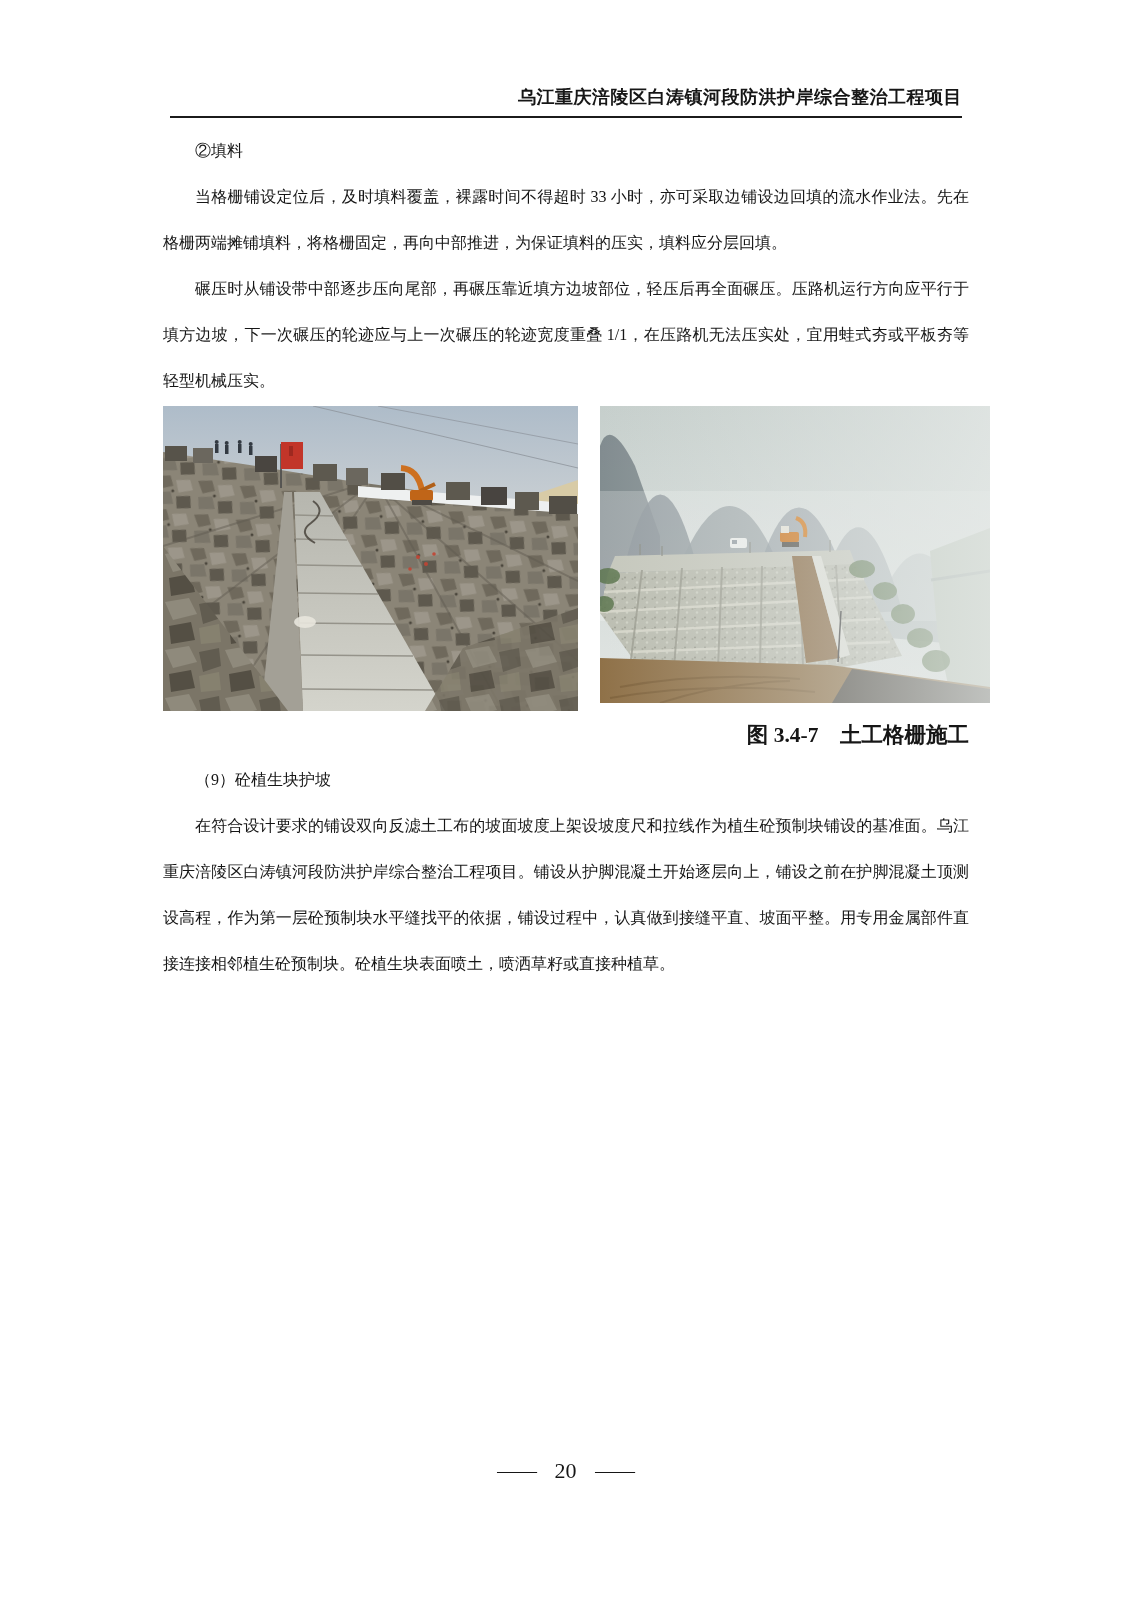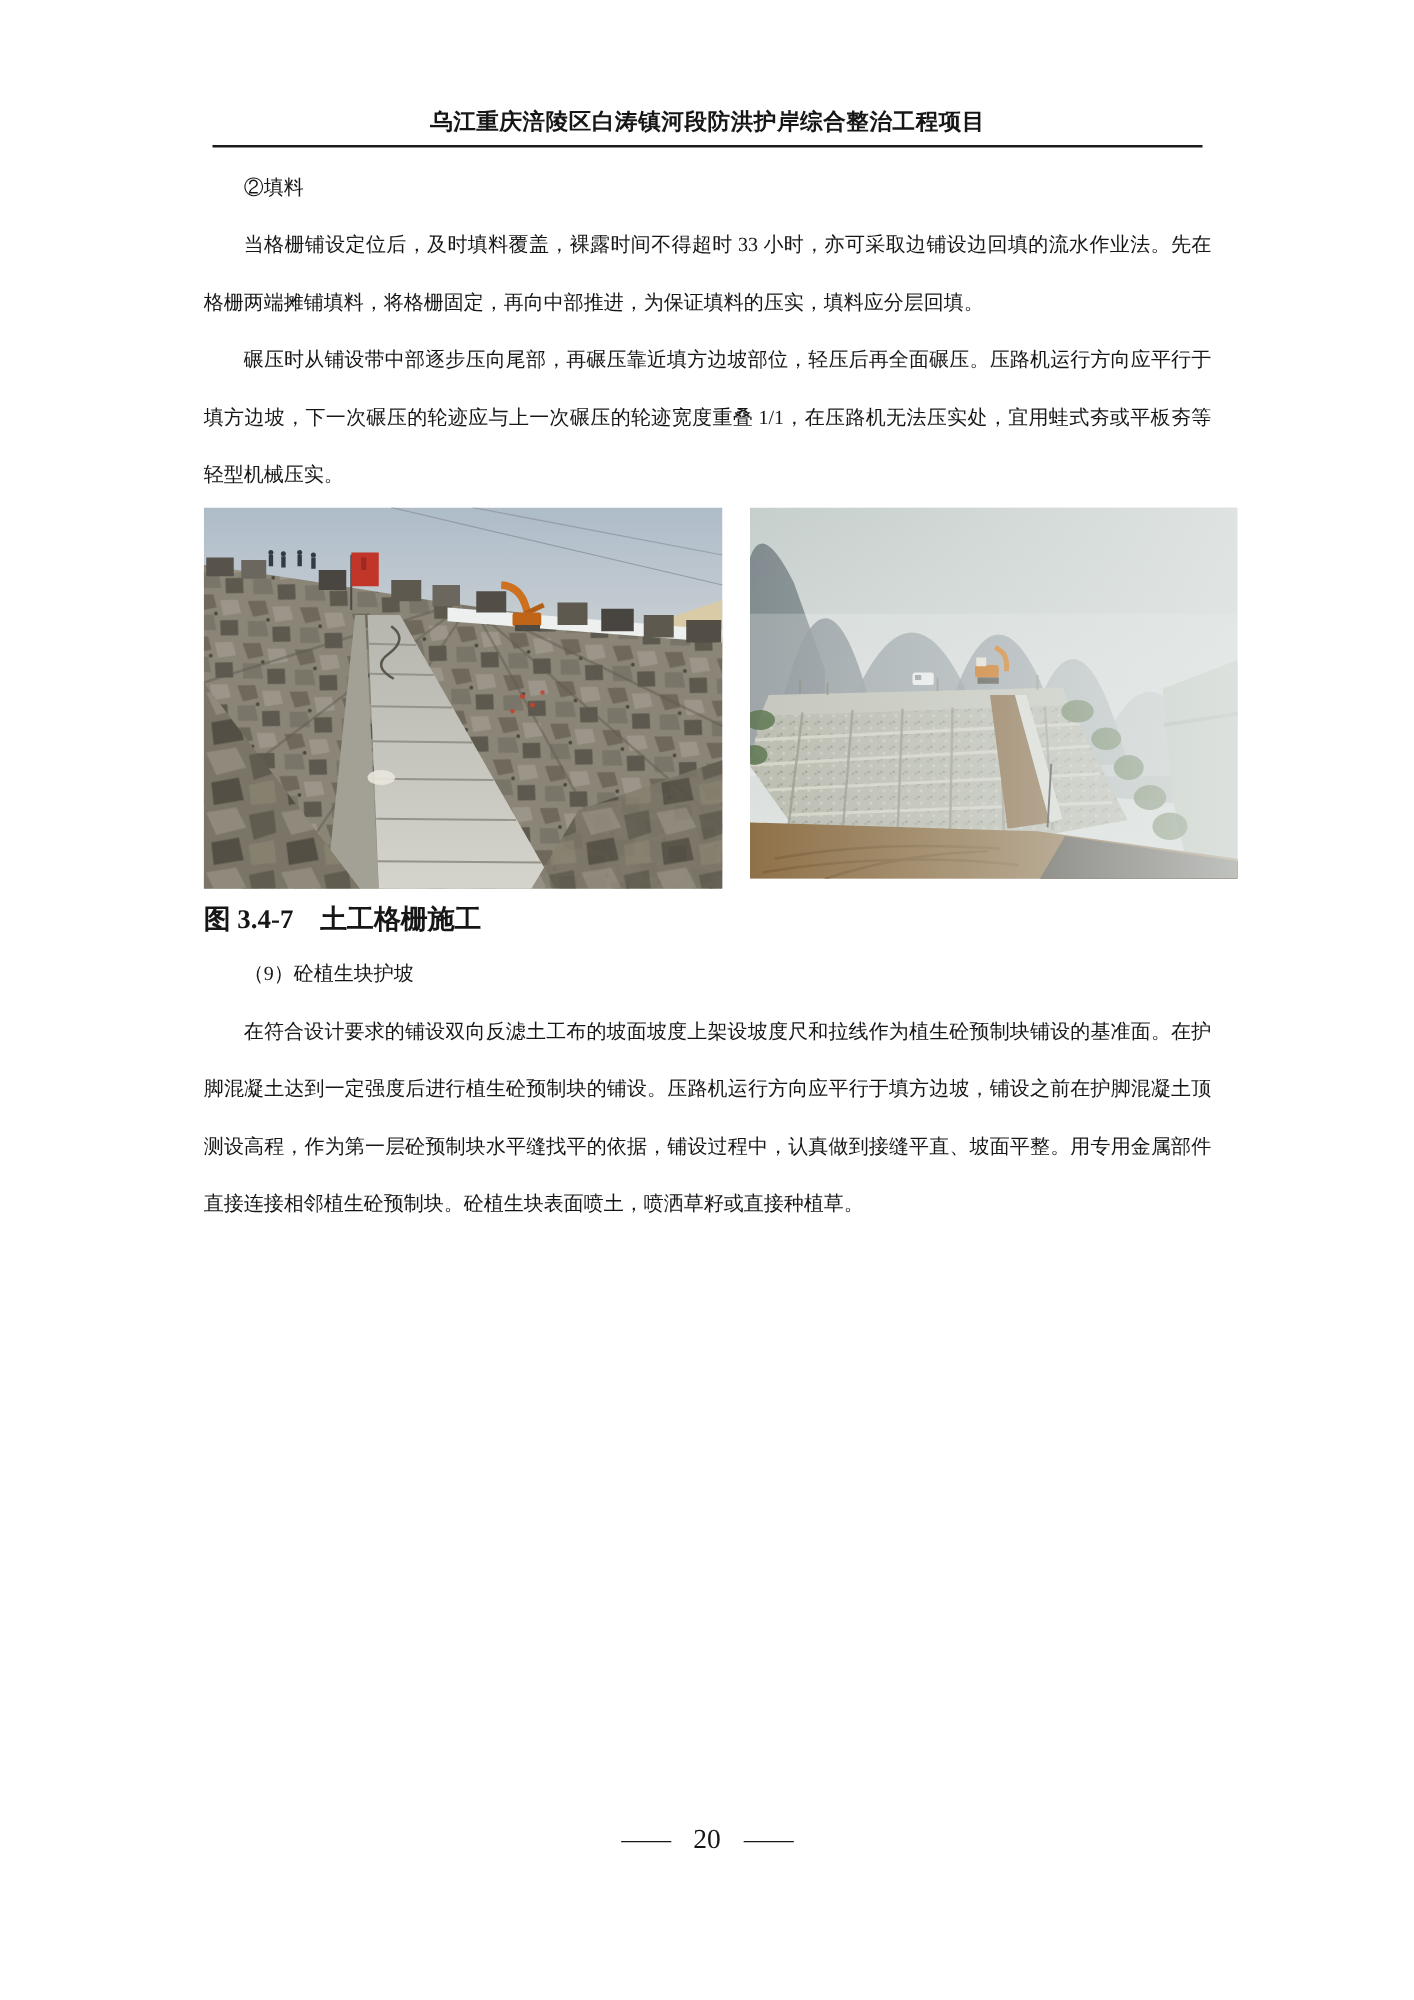--- a/index.html
+++ b/index.html
@@ -8,21 +8,21 @@
     background:#ffffff;
     position:relative;
     overflow:hidden;
     font-family:"Liberation Serif","DejaVu Serif",serif;
     color:#161616;
   }
   .running-header {
     position:absolute; top:0; left:170px; width:792px;
     padding-top:86px; padding-bottom:8px;
     border-bottom:2px solid #1b1b1b;
-    text-align:center;
+    text-align:right;
   }
   .running-header .title {
     font-size:18px; font-weight:bold; letter-spacing:0.5px; line-height:22px;
   }
   .content {
     position:absolute; top:128px; left:163px; width:806px;
   }
   .para {
     margin:0;
     font-size:16px;
@@ -31,21 +31,21 @@
     text-indent:2em;
     word-break:break-all;
   }
   .figure { margin-top:2px; }
   .photos { position:relative; height:305px; }
   .photo { position:absolute; top:0; }
   .photo.left  { left:0;     width:415px; height:305px; }
   .photo.right { left:437px; width:390px; height:297px; }
   .photo svg { display:block; width:100%; height:100%; }
   .caption {
-    text-align:left; font-weight:bold;
+    text-align:right; font-weight:bold;
     font-size:21.5px; line-height:44px; margin-top:2px;
   }
   .page-footer {
     position:absolute; top:1456px; left:0; width:1131px;
     display:flex; justify-content:center; align-items:center; gap:27px;
     font-size:22px; line-height:30px;
   }
   .dash { display:inline-block; transform:scaleX(1.8); }
 </style>
 </head>
@@ -263,20 +263,20 @@
 
           <rect x="0" y="0" width="390" height="297" fill="url(#fogRight)"></rect>
         </svg>
       </div>
     </div>
 
     <div class="caption">图 3.4-7　土工格栅施工</div>
   </div>
 
   <p class="para">（9）砼植生块护坡</p>
-  <p class="para">在符合设计要求的铺设双向反滤土工布的坡面坡度上架设坡度尺和拉线作为植生砼预制块铺设的基准面。在护脚混凝土达到一定强度后进行植生砼预制块的铺设。压路机运行方向应平行于填方边坡，铺设之前在护脚混凝土顶测设高程，作为第一层砼预制块水平缝找平的依据，铺设过程中，认真做到接缝平直、坡面平整。用专用金属部件直接连接相邻植生砼预制块。砼植生块表面喷土，喷洒草籽或直接种植草。</p>
+  <p class="para">在符合设计要求的铺设双向反滤土工布的坡面坡度上架设坡度尺和拉线作为植生砼预制块铺设的基准面。乌江重庆涪陵区白涛镇河段防洪护岸综合整治工程项目。铺设从护脚混凝土开始逐层向上，铺设之前在护脚混凝土顶测设高程，作为第一层砼预制块水平缝找平的依据，铺设过程中，认真做到接缝平直、坡面平整。用专用金属部件直接连接相邻植生砼预制块。砼植生块表面喷土，喷洒草籽或直接种植草。</p>
 </div>
 
 <div class="page-footer">
   <span class="dash">—</span>
   <span>20</span>
   <span class="dash">—</span>
 </div>
 
 </body></html>

